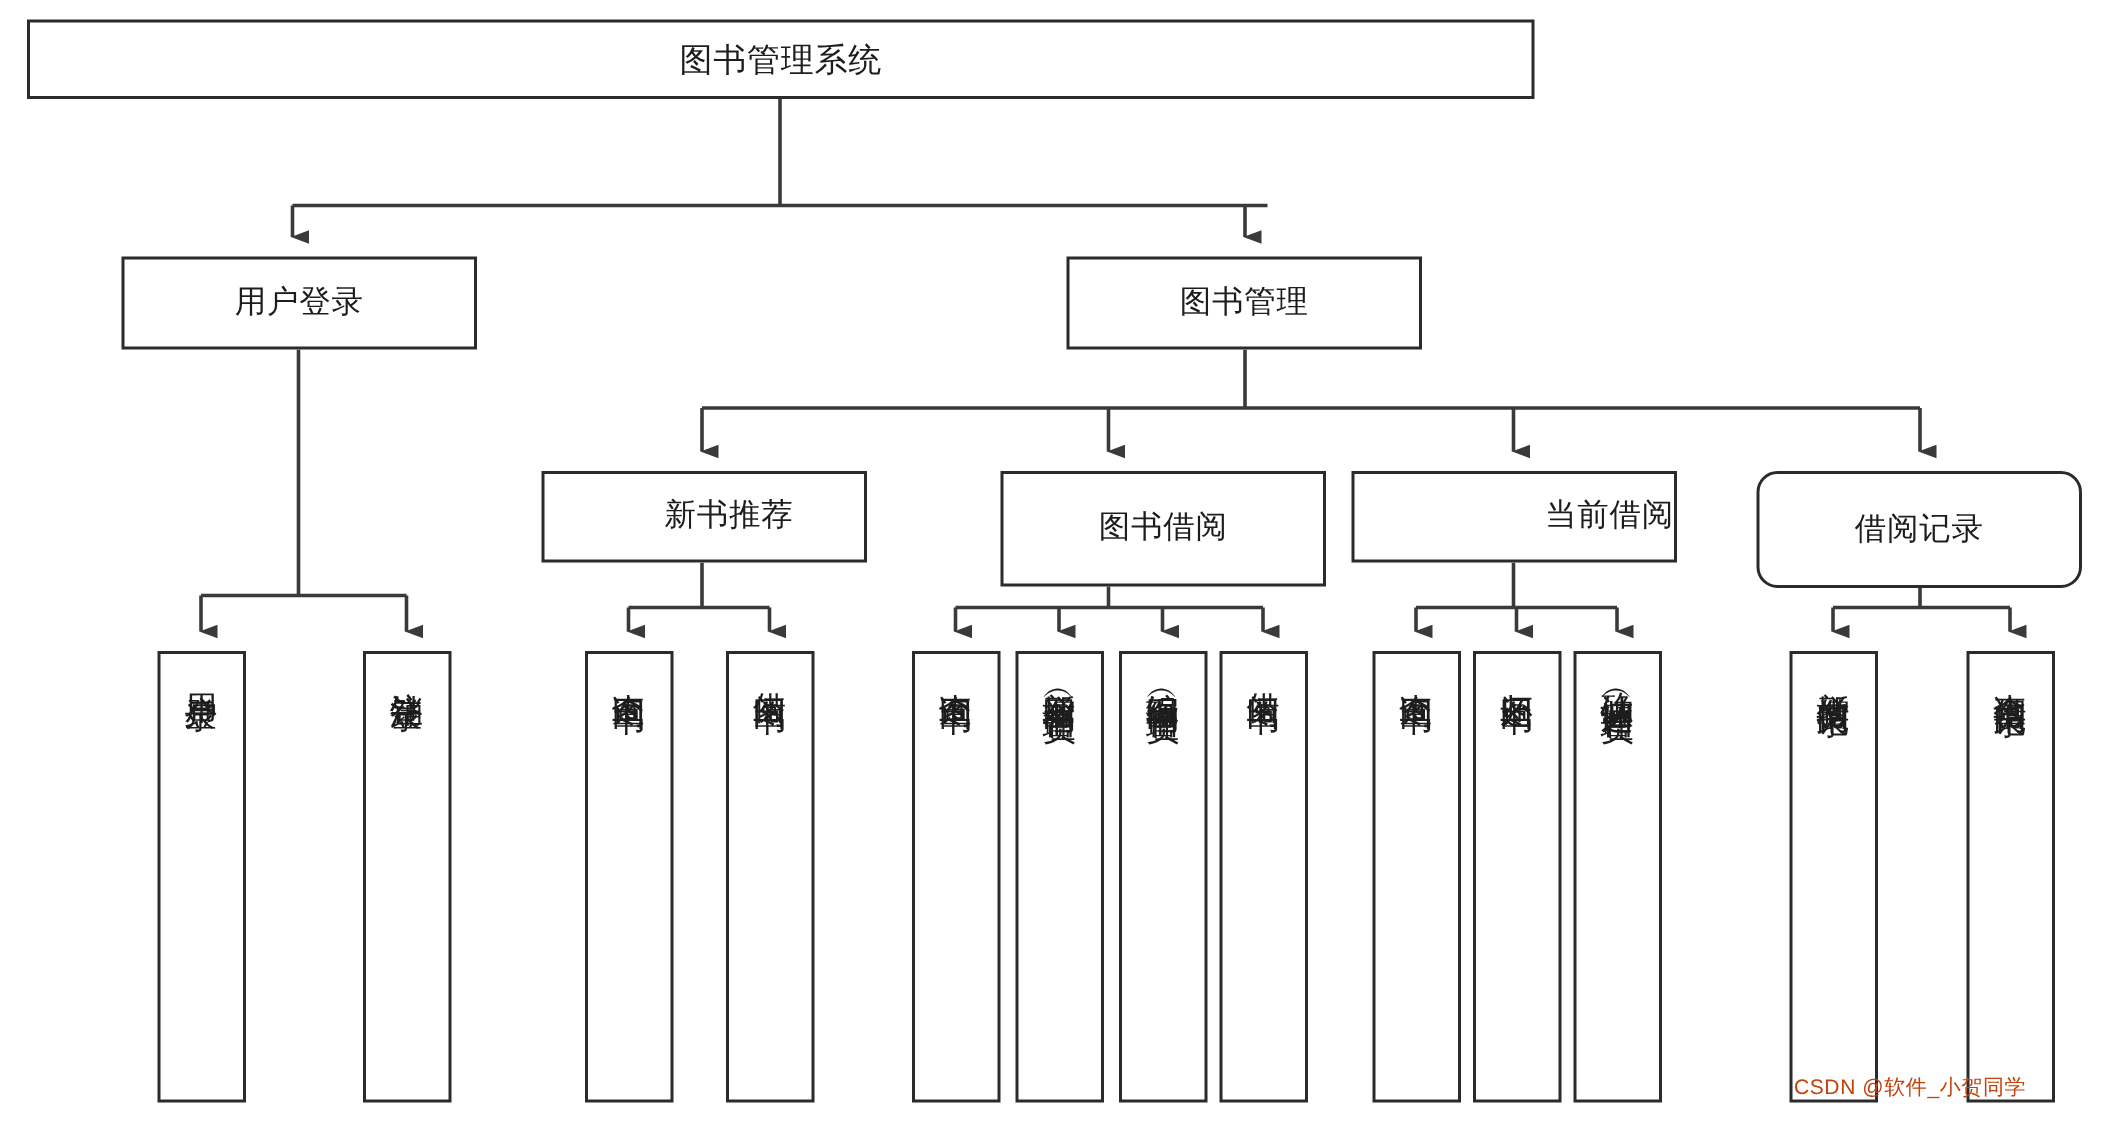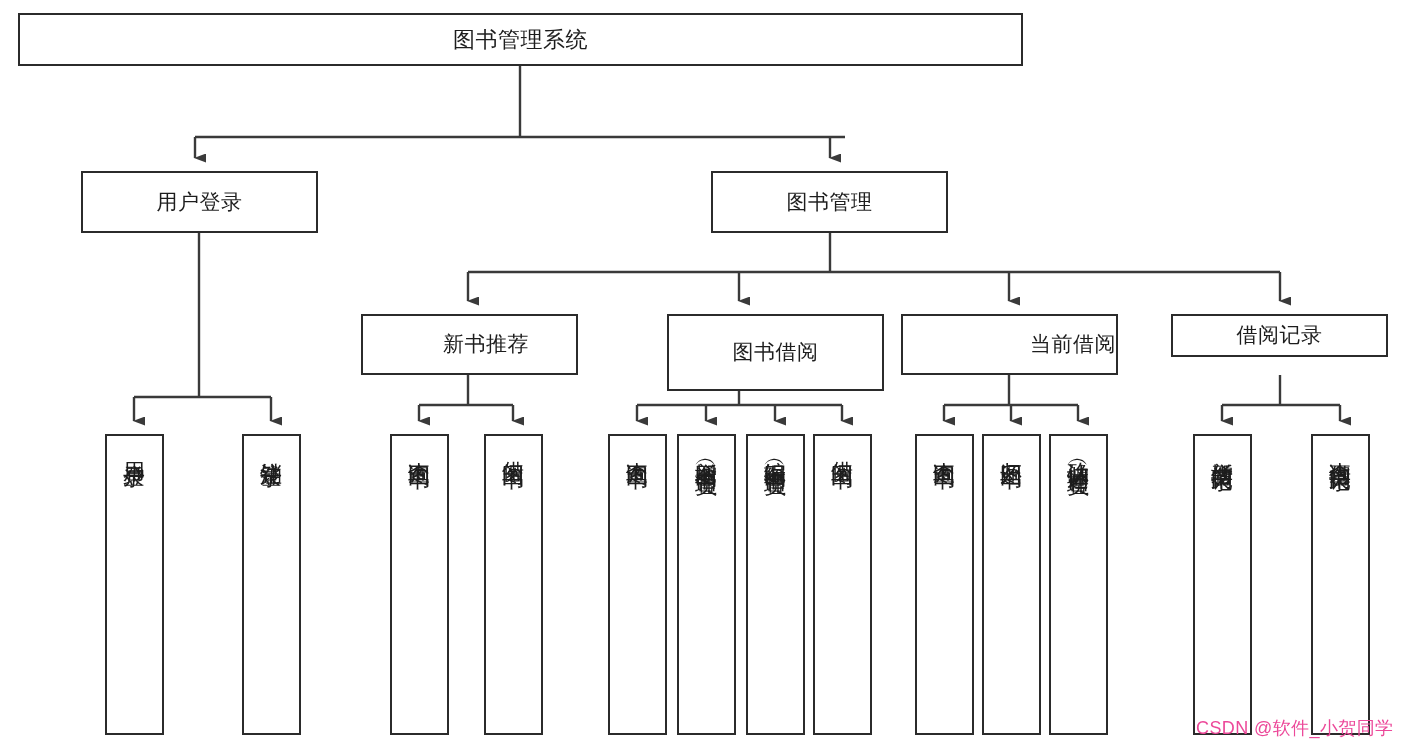--- a/index.html
+++ b/index.html
@@ -55,22 +55,22 @@
   .node.vert .lbl {
     writing-mode: vertical-rl;
     text-orientation: upright;
     font-size: 22px;
     line-height: 1.05;
     letter-spacing: 2px;
     white-space: nowrap;
   }
   .watermark {
     position: absolute;
-    font-size: 18px;
-    color: #ec4899;
+    font-size: 14px;
+    color: #c2410c;
     letter-spacing: 0.4px;
     white-space: nowrap;
     user-select: none;
   }
 </style>
 </head>
 <body>
 
 <div id="canvas">
 
@@ -137,21 +137,21 @@
 
   <div class="node horiz" style="left:361px; top:314px; width:217px; height:61px;padding-left:33px;">
     <span class="lbl">新书推荐</span>
   </div>
   <div class="node horiz" style="left:631px; top:314px; width:217px; height:77px;margin-left:36px;">
     <span class="lbl">图书借阅</span>
   </div>
   <div class="node horiz" style="left:901px; top:314px; width:217px; height:61px;justify-content:flex-end;">
     <span class="lbl">当前借阅</span>
   </div>
-  <div class="node horiz" style="left:1171px; top:314px; width:217px; height:43px;">
+  <div class="node horiz" style="left:1171px; top:314px; width:217px; height:78px;border-radius:14px;">
     <span class="lbl">借阅记录</span>
   </div>
 
   <div class="node vert" style="left:105px; top:434px; width:59px; height:301px;">
     <span class="lbl">用户登录</span>
   </div>
   <div class="node vert" style="left:242px; top:434px; width:59px; height:301px;">
     <span class="lbl">注销登录</span>
   </div>
 

